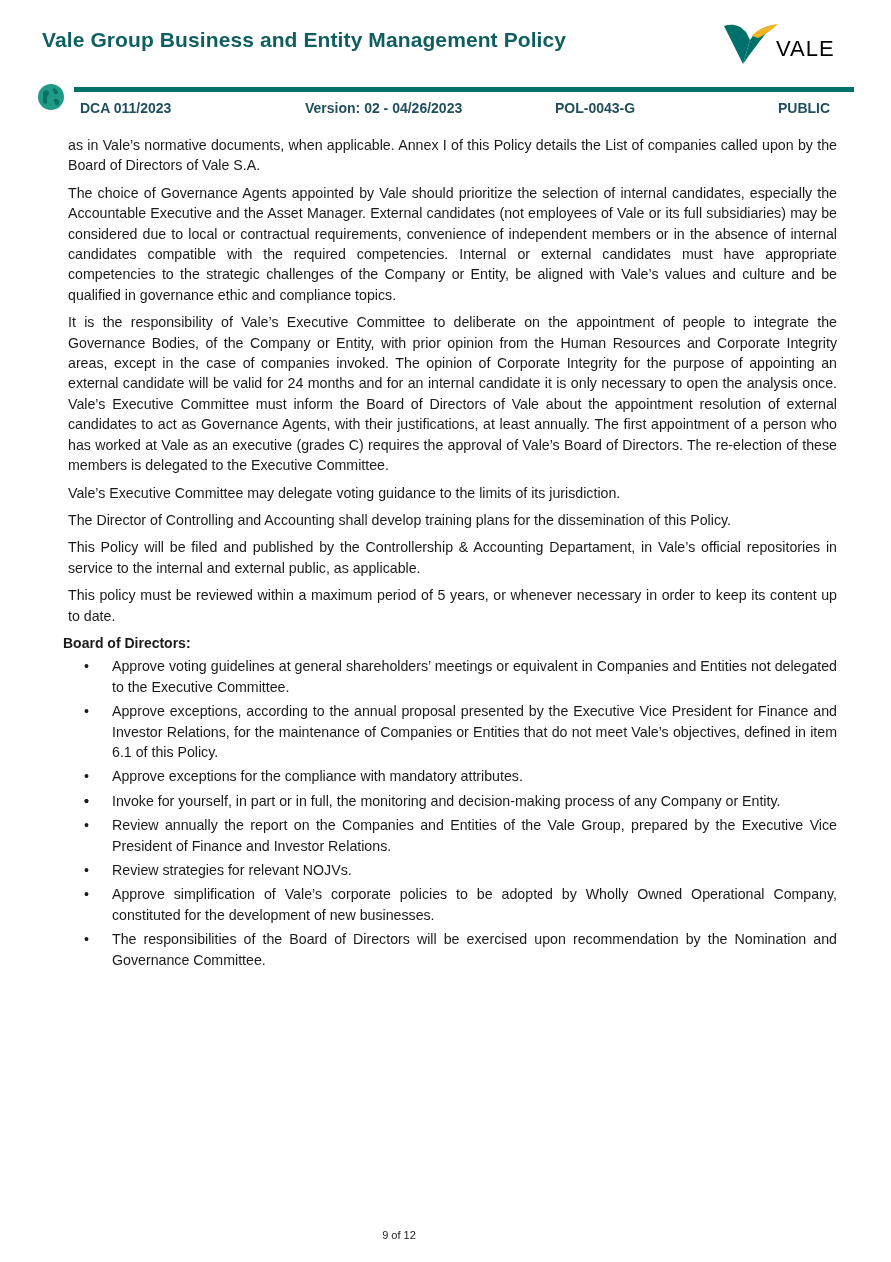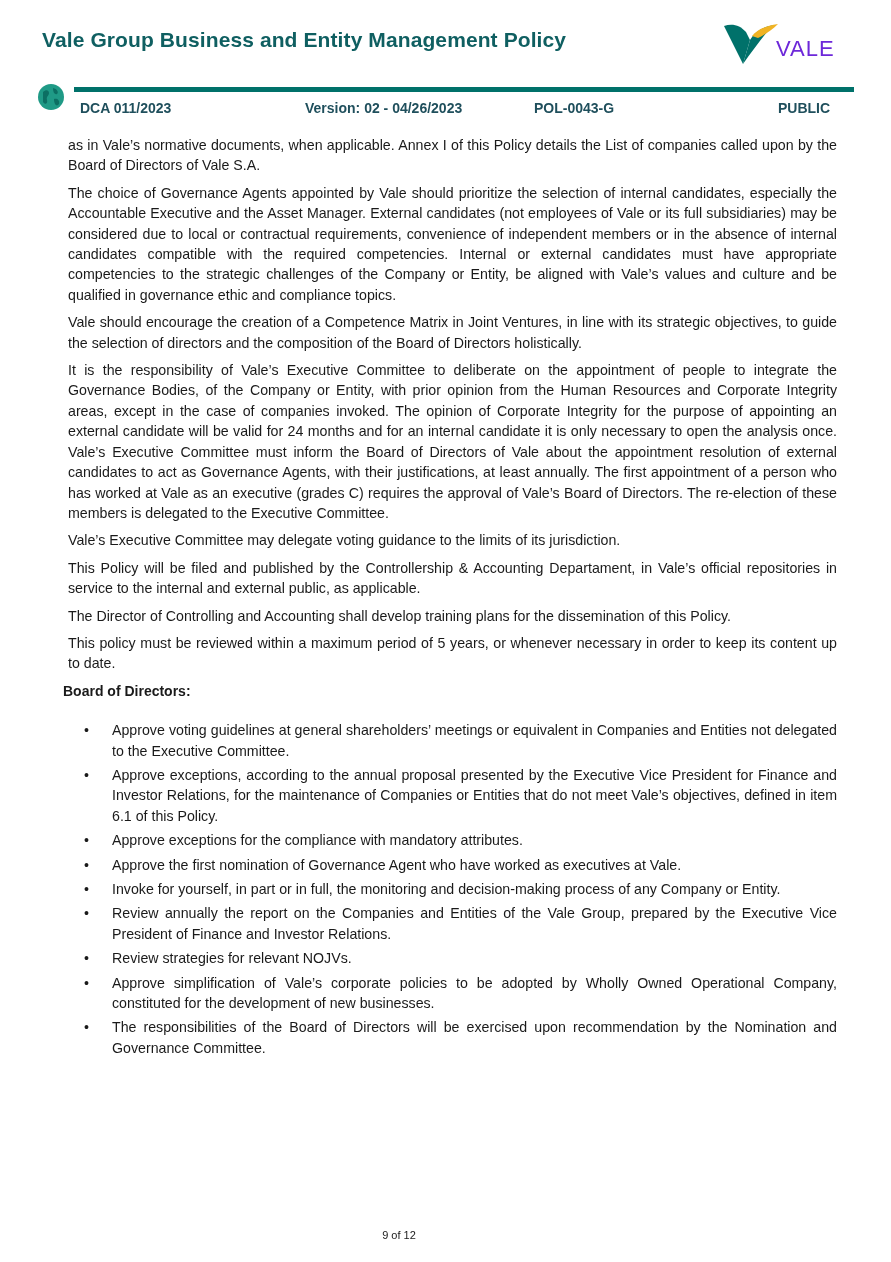--- a/index.html
+++ b/index.html
@@ -1,29 +1,29 @@
 <!DOCTYPE html>
 <html><head>
 <meta charset="utf-8">
 <style>
   html, body { margin:0; padding:0; background:#ffffff; }
   body { width:891px; height:1262px; position:relative; overflow:hidden;
          font-family:"Liberation Sans", sans-serif; color:#1a1a1a; }
   .doc-title { position:absolute; left:42px; top:28px; font-size:21px; font-weight:bold;
                color:#0f5f61; letter-spacing:0.1px; }
   .logo { position:absolute; left:722px; top:20px; width:115px; height:46px; }
-  .logo-text { position:absolute; left:54px; top:16px; font-size:22px; color:#6d28d9;
+  .logo-text { position:absolute; left:54px; top:16px; font-size:22px; color:#000000;
                letter-spacing:1px; }
   .globe { position:absolute; left:37px; top:83px; width:28px; height:28px; }
   .rule { position:absolute; left:74px; top:87px; width:780px; height:5px; background:#00716a; }
   .meta { position:absolute; top:100px; font-size:14px; font-weight:bold; color:#1f4f5c; }
   .content { position:absolute; left:68px; top:135px; width:769px; font-size:14.2px; line-height:20.4px; }
   .content p { margin:0 0 7px 0; text-align:justify; }
   .content h2 { margin:5px 0 7px 0; font-size:21px; line-height:26px; color:#00716a; font-weight:bold; }
-  .board-label { font-weight:bold; font-size:14px; margin:0 0 19px -5px; }
+  .board-label { font-weight:bold; font-size:14px; margin:0 0 3px -5px; }
   ul.resp { list-style:none; margin:0; padding:0; }
   ul.resp li { position:relative; padding-left:44px; margin:0 0 4px 0; text-align:justify; }
   ul.resp li .bullet { position:absolute; left:16px; top:0; }
   .footer { position:absolute; top:1229px; left:0; width:798px; text-align:center; font-size:11px; }
 </style>
 </head>
 <body>
 
 <div class="doc-title">Vale Group Business and Entity Management Policy</div>
 
@@ -39,43 +39,42 @@
 <svg class="globe" viewBox="0 0 28 28">
   <circle cx="14" cy="14" r="13" fill="#1f9a86"></circle>
   <path d="M6 9 C9 6 12 7 12 10 C12 13 9 13 10 17 C11 21 8 22 6 19 Z" fill="#0c6f63"></path>
   <path d="M16 5 C20 6 22 9 20 11 C18 12 16 10 16 5 Z" fill="#0c6f63"></path>
   <path d="M17 16 C20 15 23 17 22 21 C20 24 17 22 17 16 Z" fill="#0c6f63"></path>
 </svg>
 <div class="rule"></div>
 
 <div class="meta" style="left:80px">DCA 011/2023</div>
 <div class="meta" style="left:305px">Version: 02 - 04/26/2023</div>
-<div class="meta" style="left:534px">POL-0043-G</div>
+<div class="meta" style="left:555px">POL-0043-G</div>
 <div class="meta" style="left:778px">PUBLIC</div>
 
 <div class="content">
   <p>as in Vale’s normative documents, when applicable. Annex I of this Policy details the List of companies called upon by the Board of Directors of Vale S.A.</p>
 
   <p>The choice of Governance Agents appointed by Vale should prioritize the selection of internal candidates, especially the Accountable Executive and the Asset Manager. External candidates (not employees of Vale or its full subsidiaries) may be considered due to local or contractual requirements, convenience of independent members or in the absence of internal candidates compatible with the required competencies. Internal or external candidates must have appropriate competencies to the strategic challenges of the Company or Entity, be aligned with Vale’s values and culture and be qualified in governance ethic and compliance topics.</p>
-  <p>Vale should encourage the creation of a Competence Matrix in Joint Ventures, in line with its strategic objectives, to guide the selection of directors and the composition of the Board of Directors holistically.</p>
   <p>It is the responsibility of Vale’s Executive Committee to deliberate on the appointment of people to integrate the Governance Bodies, of the Company or Entity, with prior opinion from the Human Resources and Corporate Integrity areas, except in the case of companies invoked. The opinion of Corporate Integrity for the purpose of appointing an external candidate will be valid for 24 months and for an internal candidate it is only necessary to open the analysis once. Vale’s Executive Committee must inform the Board of Directors of Vale about the appointment resolution of external candidates to act as Governance Agents, with their justifications, at least annually. The first appointment of a person who has worked at Vale as an executive (grades C) requires the approval of Vale’s Board of Directors. The re-election of these members is delegated to the Executive Committee.</p>
   <p>Vale’s Executive Committee may delegate voting guidance to the limits of its jurisdiction.</p>
 
+  <p>The Director of Controlling and Accounting shall develop training plans for the dissemination of this Policy.</p>
   <p>This Policy will be filed and published by the Controllership &amp; Accounting Departament, in Vale’s official repositories in service to the internal and external public, as applicable.</p>
-  <p>The Director of Controlling and Accounting shall develop training plans for the dissemination of this Policy.</p>
 
   <p>This policy must be reviewed within a maximum period of 5 years, or whenever necessary in order to keep its content up to date.</p>
 
   <div class="board-label">Board of Directors:</div>
 
   <ul class="resp">
     <li><span class="bullet">•</span><span>Approve voting guidelines at general shareholders’ meetings or equivalent in Companies and Entities not delegated to the Executive Committee.</span></li>
     <li><span class="bullet">•</span><span>Approve exceptions, according to the annual proposal presented by the Executive Vice President for Finance and Investor Relations, for the maintenance of Companies or Entities that do not meet Vale’s objectives, defined in item 6.1 of this Policy.</span></li>
     <li><span class="bullet">•</span><span>Approve exceptions for the compliance with mandatory attributes.</span></li>
-    <li><span class="bullet">•</span><span>Approve the first nomination of Governance Agent who have worked as executives at Vale.</span></li>
+    <li><span class="bullet">•</span></li>
     <li><span class="bullet">•</span><span>Invoke for yourself, in part or in full, the monitoring and decision-making process of any Company or Entity.</span></li>
     <li><span class="bullet">•</span><span>Review annually the report on the Companies and Entities of the Vale Group, prepared by the Executive Vice President of Finance and Investor Relations.</span></li>
     <li><span class="bullet">•</span><span>Review strategies for relevant NOJVs.</span></li>
     <li><span class="bullet">•</span><span>Approve simplification of Vale’s corporate policies to be adopted by Wholly Owned Operational Company, constituted for the development of new businesses.</span></li>
     <li><span class="bullet">•</span><span>The responsibilities of the Board of Directors will be exercised upon recommendation by the Nomination and Governance Committee.</span></li>
   </ul>
 </div>
 
 <div class="footer">9 of 12</div>
 

